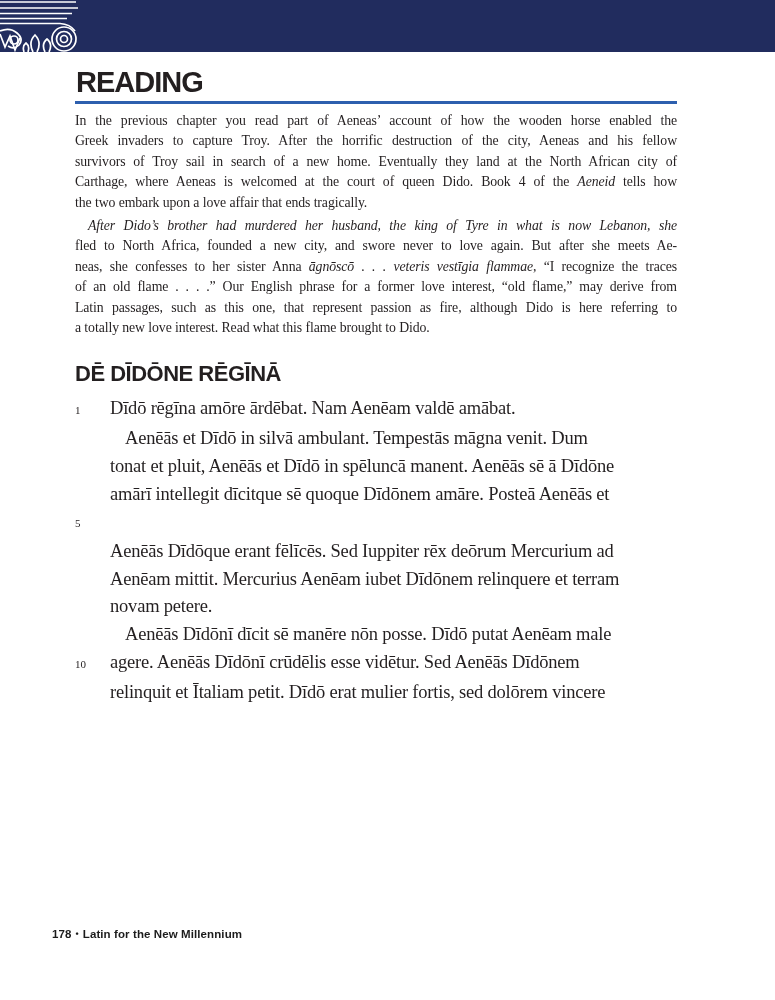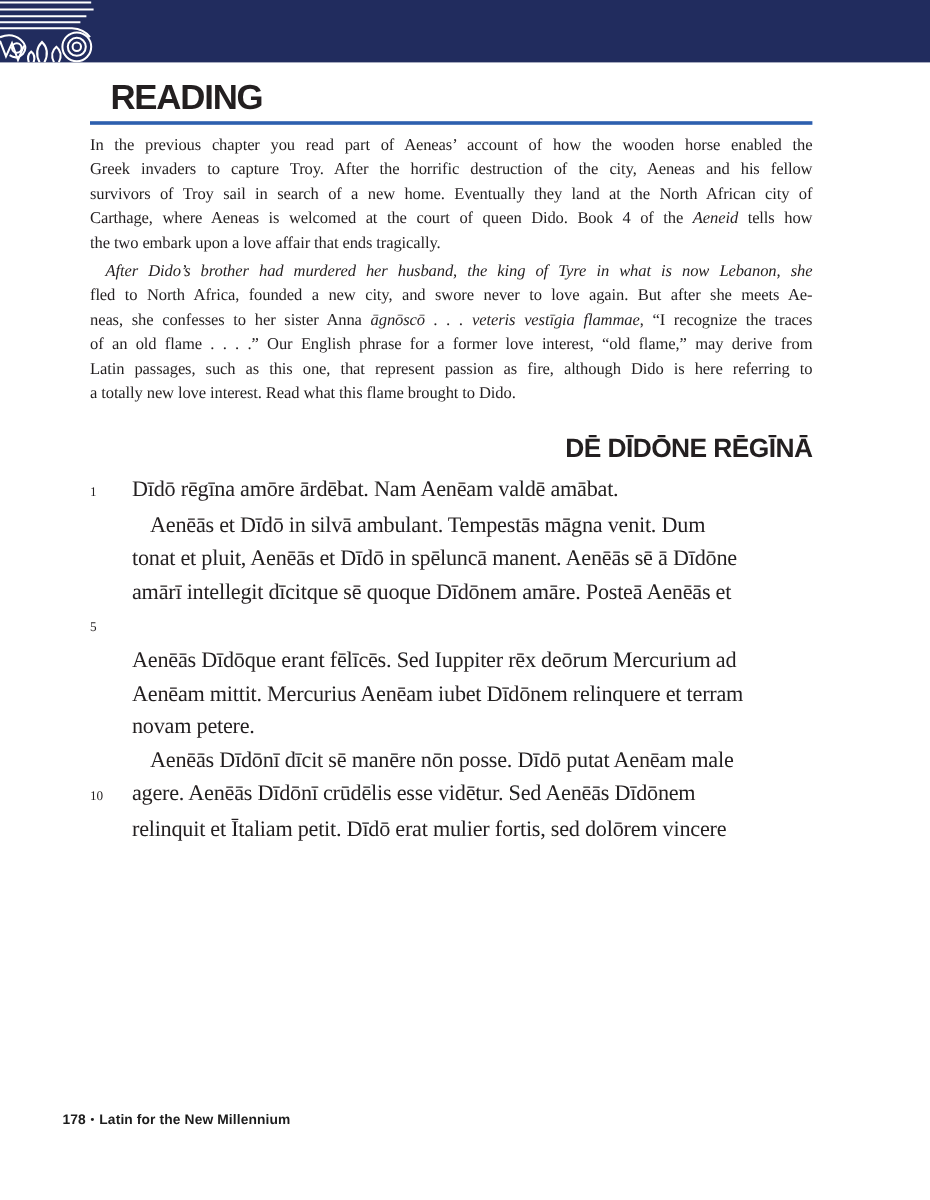--- a/index.html
+++ b/index.html
@@ -9,34 +9,34 @@
     font-family:"Liberation Serif",serif;
   }
   .topbar{
     height:52px;background:#212c5e;position:relative;overflow:hidden;
   }
   .logo{position:absolute;left:0;top:0;}
   .content{margin-left:75px;width:602px;}
   h1.reading-title{
     font-family:"Liberation Sans",sans-serif;font-weight:bold;
     font-size:29px;letter-spacing:-1px;line-height:33px;
-    margin:14px 0 0 17px;color:#231f20;
+    margin:14px 0 0 1px;color:#231f20;
   }
   .rule{border:none;border-top:3px solid #2d5fae;margin:2px 0 0 0;}
   .intro{margin-top:7px;}
   .para{font-size:13.8px;line-height:20.4px;letter-spacing:-0.1px;margin:0;}
   .para + .para{margin-top:3px;}
   .line{text-align:justify;text-align-last:justify;}
   .line.last{text-align-last:left;}
   .para.indent .line:first-child{text-indent:13px;font-style:italic;}
   .it{font-style:italic;}
   h2.passage-title{
     font-family:"Liberation Sans",sans-serif;font-weight:bold;
     font-size:22px;letter-spacing:-0.5px;line-height:25px;
-    margin:23px 0 0 0;color:#231f20;text-align:right;
+    margin:23px 0 0 0;color:#231f20;
   }
   .latin{margin-top:9px;}
   .latin-row{display:flex;}
   .lineno{
     flex:0 0 35px;width:35px;font-size:11px;line-height:27.7px;
     color:#231f20;padding-top:2px;
   }
   .latin-text{
     font-size:18.5px;line-height:27.7px;letter-spacing:-0.2px;
     white-space:nowrap;

